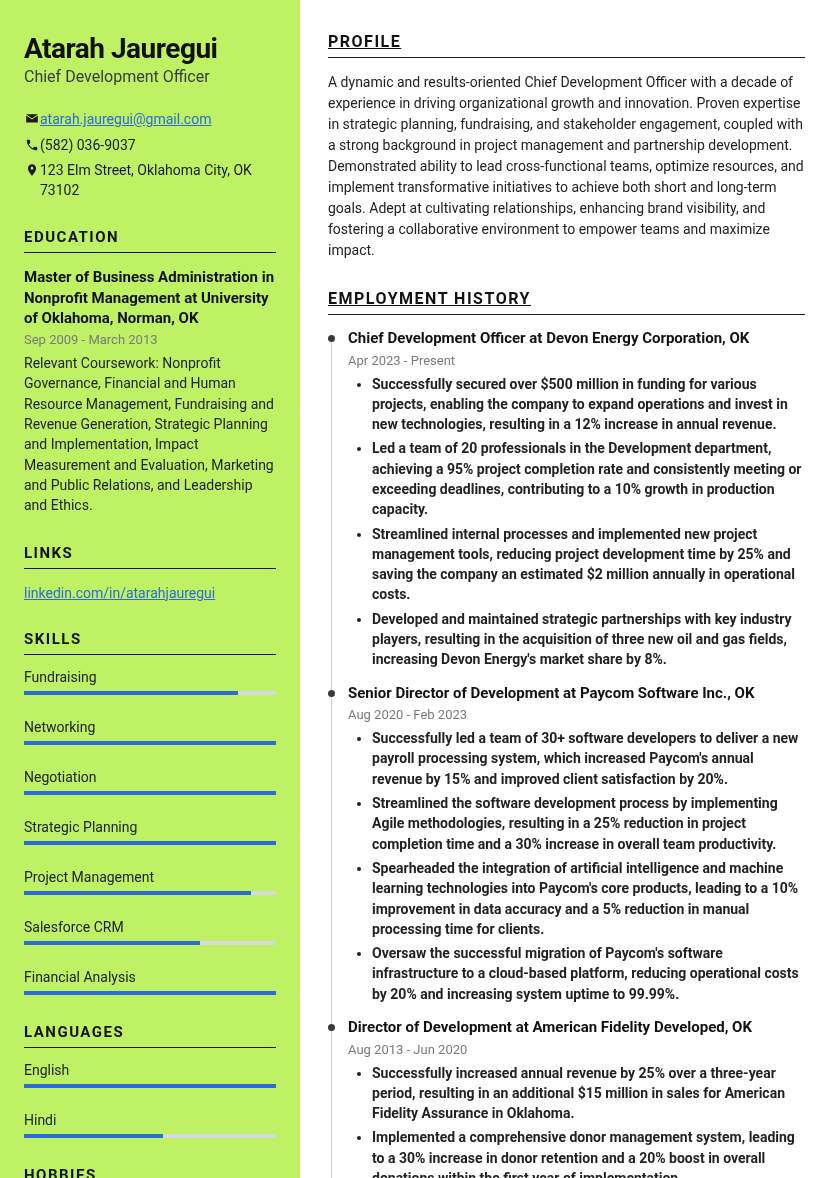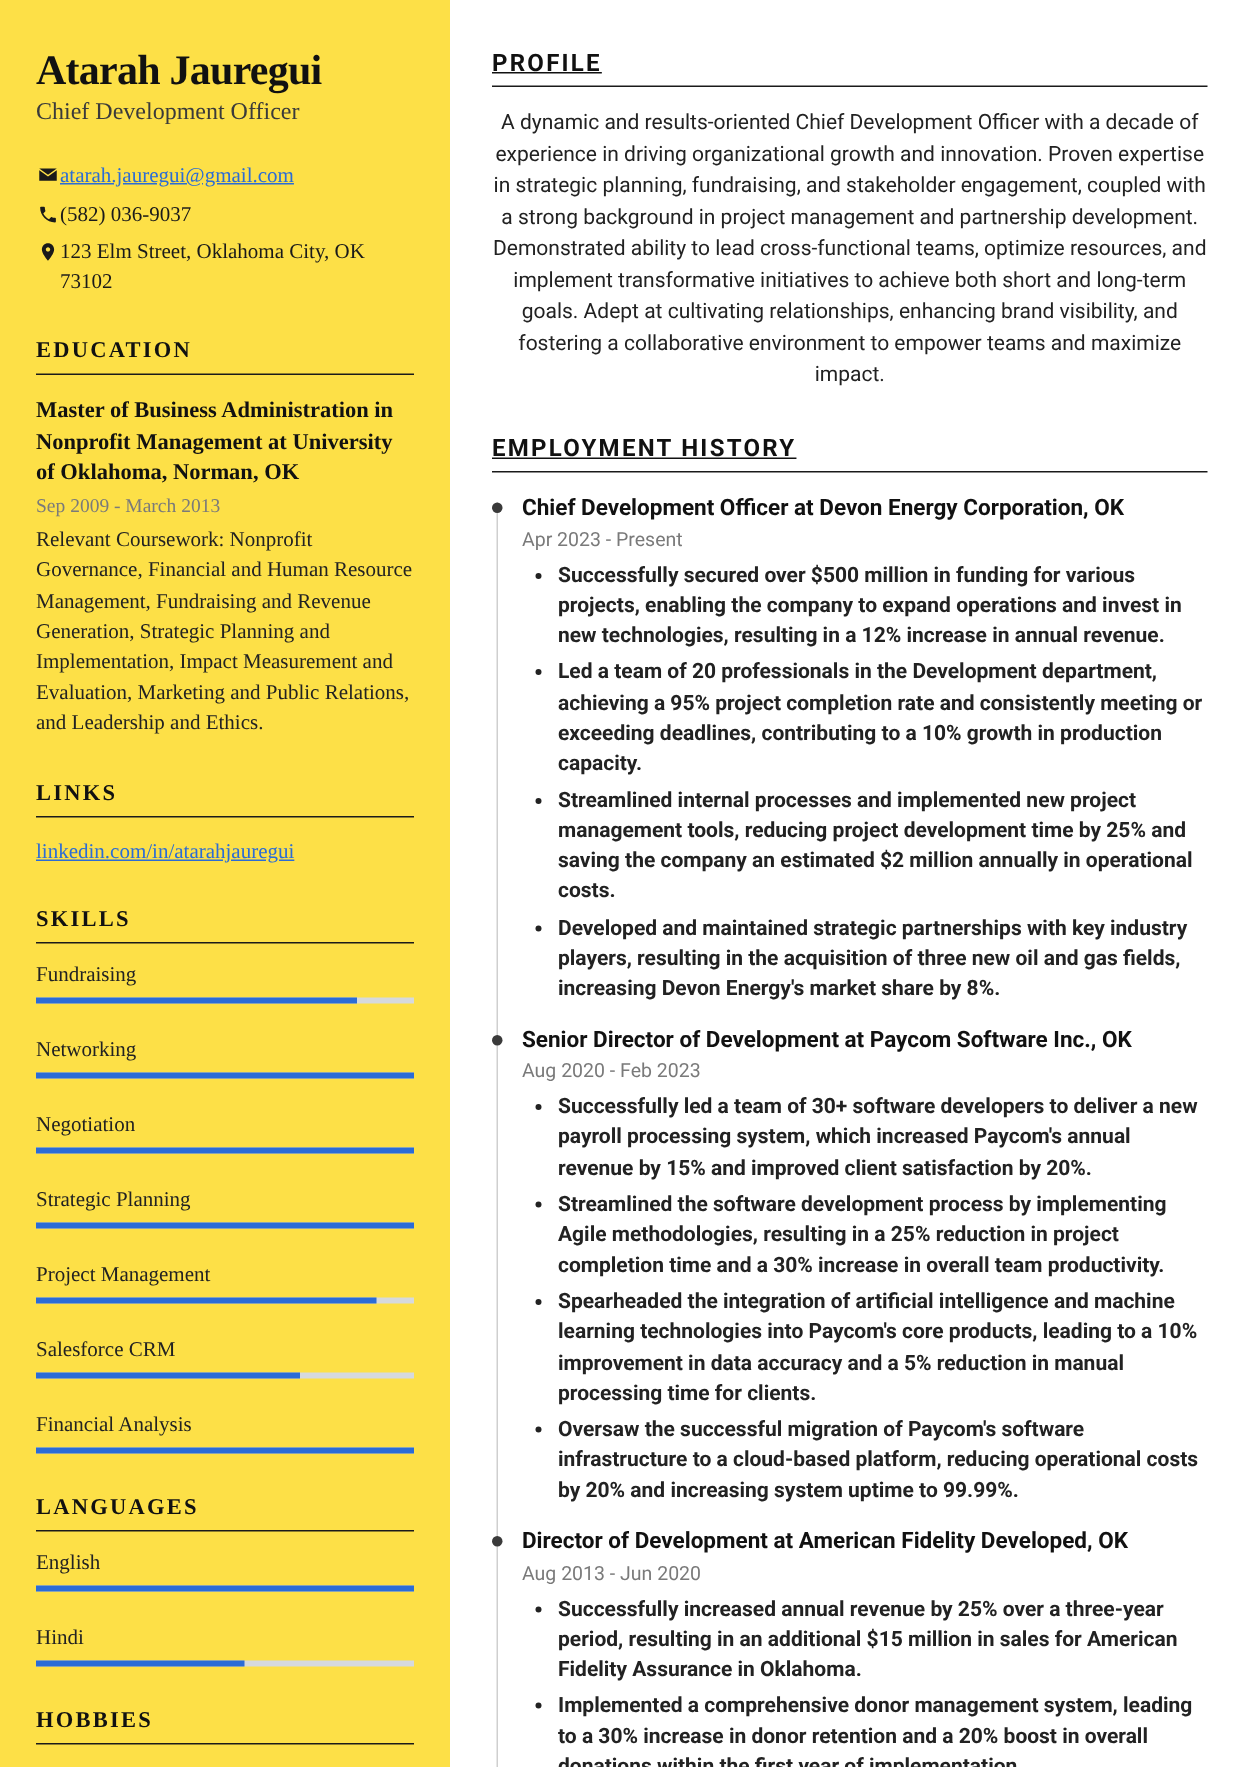--- a/index.html
+++ b/index.html
@@ -7,24 +7,23 @@
   font-family: -apple-system, BlinkMacSystemFont, "Segoe UI", Roboto, sans-serif;
   width: 833px;
   height: 1178px;
   display: flex;
   background: #fff;
   color: #1a1a1a;
   overflow: hidden;
 }
 .sidebar {
   width: 300px;
-  background: #fde047;
+  background: #bef264;
   padding: 32px 24px;
   flex-shrink: 0;
-  font-family: Liberation Serif, serif;
 }
 .main {
   flex: 1;
   padding: 32px 28px;
 }
 .name {
   font-size: 28px;
   font-weight: 700;
   color: #111;
   letter-spacing: -0.5px;
@@ -104,21 +103,20 @@
   background: #2b6cd6;
 }
 .main .section-header {
   font-size: 16px;
   text-decoration: underline;
 }
 .profile-text {
   font-size: 14px;
   line-height: 1.5;
   color: #222;
-  text-align: center;
 }
 .timeline {
   position: relative;
   padding-left: 20px;
 }
 .timeline::before {
   content: "";
   position: absolute;
   left: 3px;
   top: 6px;

